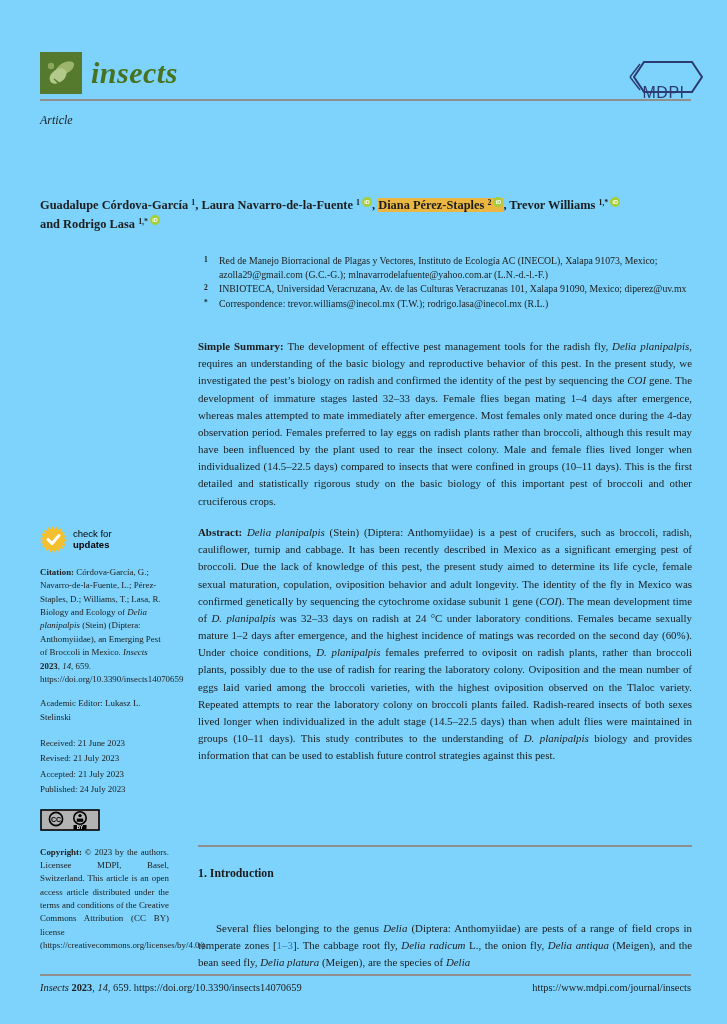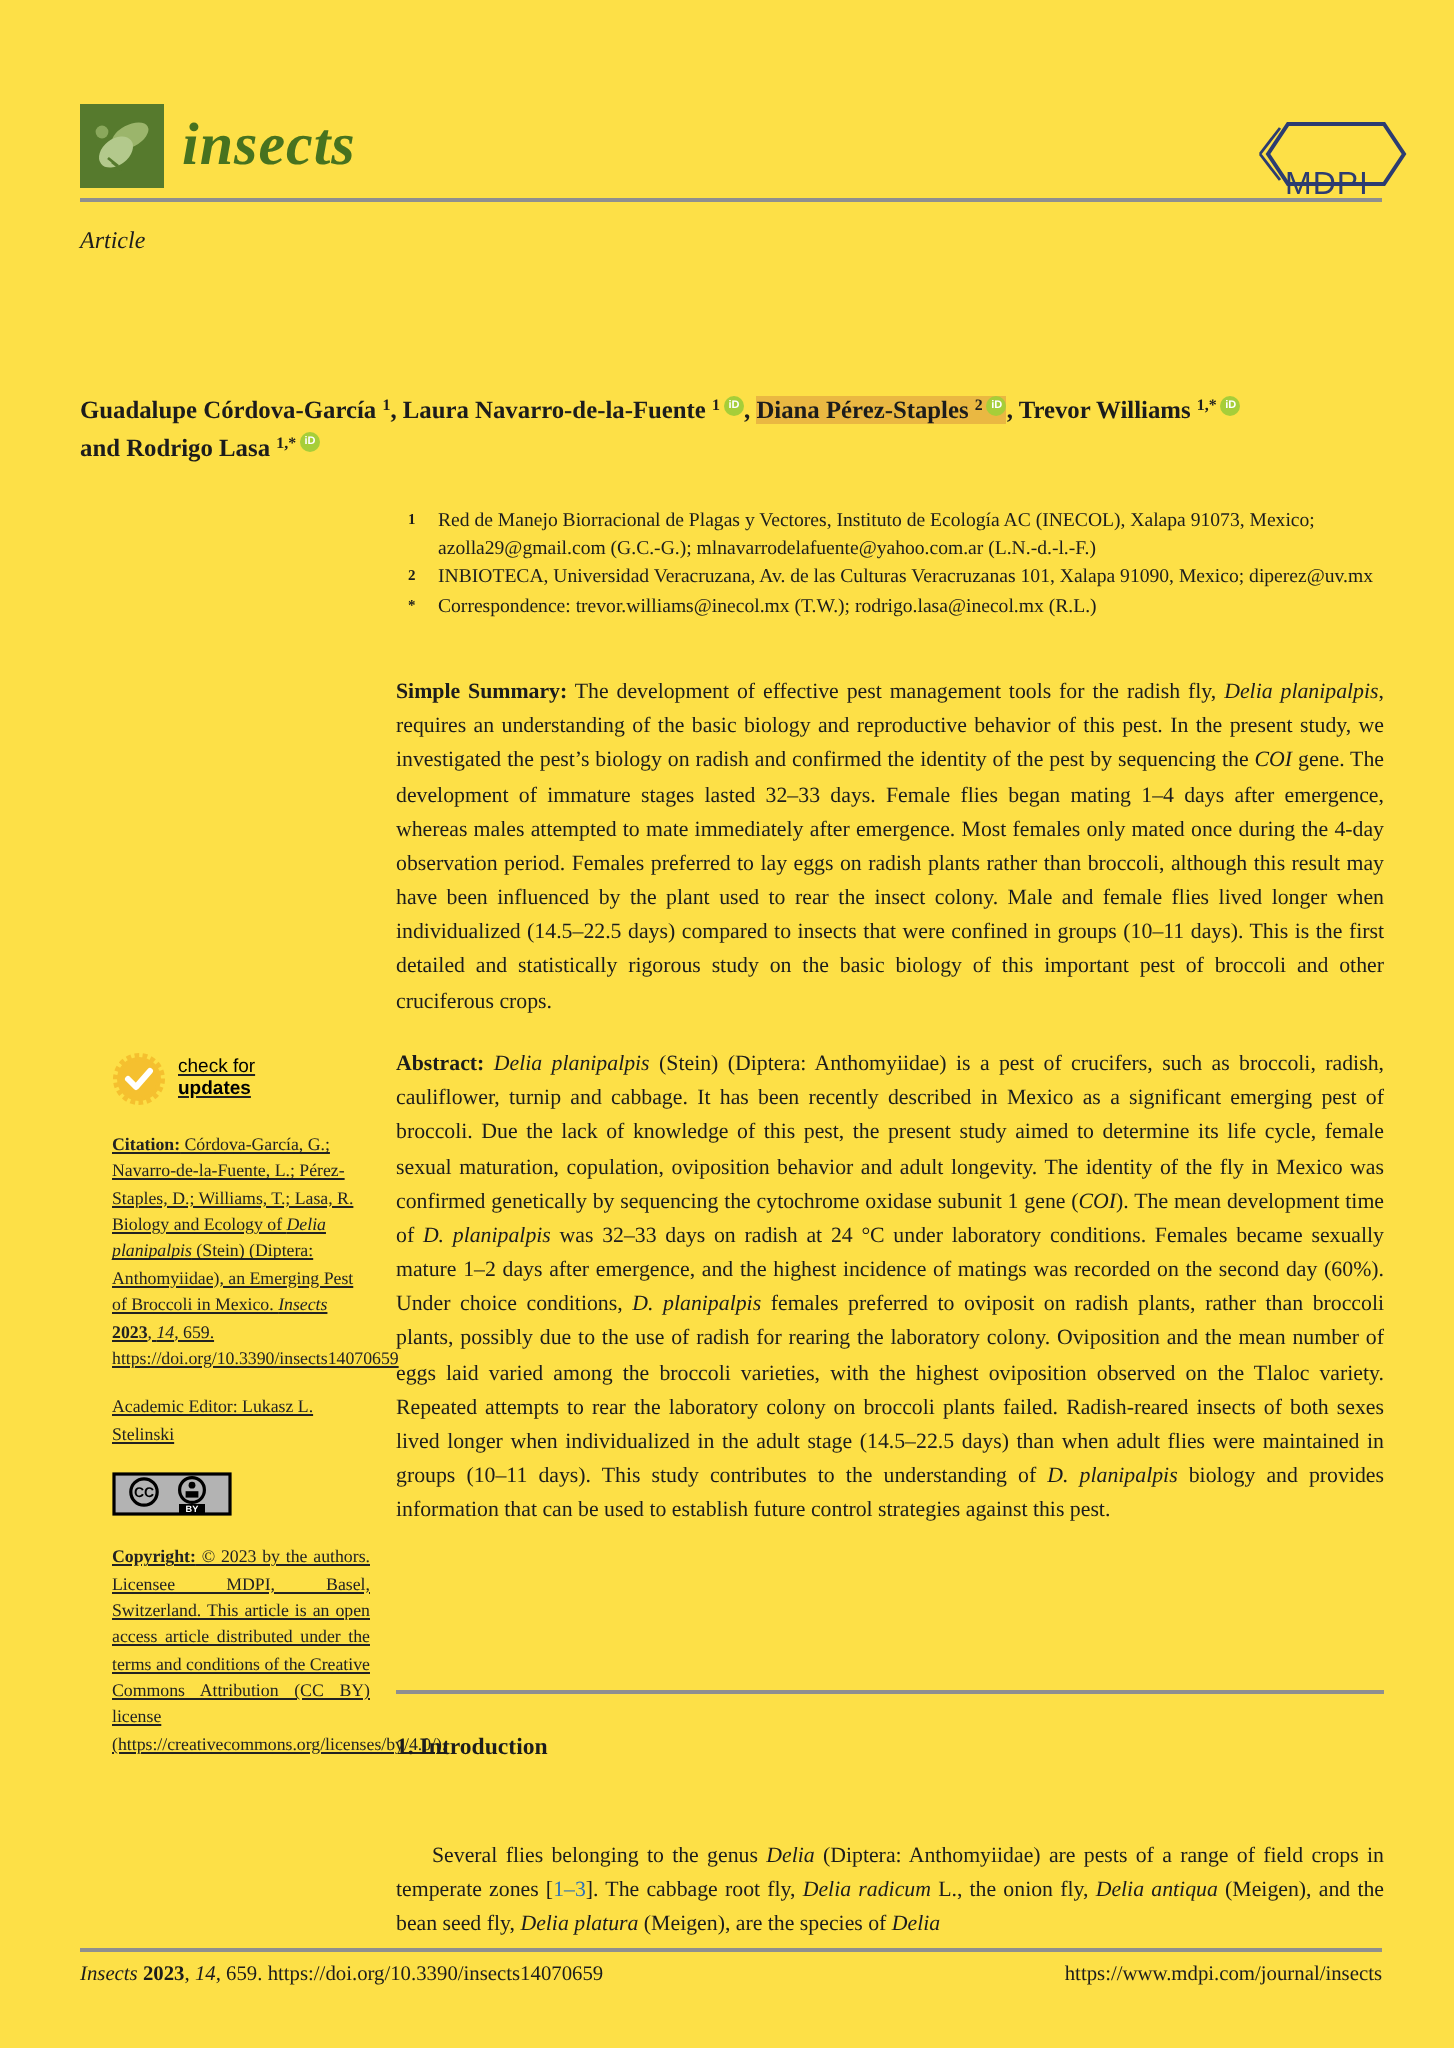--- a/index.html
+++ b/index.html
@@ -1,17 +1,17 @@
 <!DOCTYPE html>
 <html><head>
 <meta charset="utf-8">
 <style>
   html,body{margin:0;padding:0;background:#e8e8e8;}
   .page{
-    position:relative;width:727px;height:1024px;background:#fde047;
+    position:relative;width:727px;height:1024px;background:#7dd3fc;
     font-family:"Liberation Serif","DejaVu Serif",serif;color:#1c1c1c;
     margin:0 auto;overflow:hidden;
   }
   .it{font-style:italic;}
   .bd{font-weight:bold;}
   .sup{font-size:64%;position:relative;top:-0.45em;}
   .reflink{color:#2d71b8;}
   .hl{background:#eab842;}
   .orcid-icon{
     display:inline-block;width:10px;height:10px;background:#a6ce39;border-radius:50%;
@@ -36,21 +36,21 @@
   
   .mainp{position:absolute;left:198px;width:494px;font-size:10.9px;line-height:1.575;text-align:justify;}
   .simple-summary{top:338px;}
   .abstract{top:524px;}
   .keywords{top:796px;}
   .kw-rule{position:absolute;left:198px;top:845px;width:494px;height:1.5px;background:#8f8f8f;}
   .intro-h{position:absolute;left:198px;top:866px;font-size:11.8px;font-weight:bold;}
   .intro-p{position:absolute;left:198px;top:920px;width:494px;font-size:10.9px;line-height:1.575;text-align:justify;}
   .intro-p .indent{display:inline-block;width:18px;}
   
-  .sidebar{position:absolute;left:56px;top:526px;width:129px;font-size:8.9px;line-height:1.5;color:#222;text-decoration:underline;}
+  .sidebar{position:absolute;left:40px;top:526px;width:129px;font-size:8.9px;line-height:1.5;color:#222;}
   .check-badge{display:flex;align-items:center;gap:6px;cursor:pointer;}
   .check-badge-text{font-family:"Liberation Sans",sans-serif;font-size:9.5px;line-height:1.15;color:#000;}
   .check-badge-text .l2{font-weight:bold;}
   .citation{margin-top:13px;}
   .editor{margin-top:11px;}
   .dates{margin-top:12px;}
   .dates div{line-height:1.72;}
   .cc-badge{margin-top:12px;display:block;}
   .copyright{margin-top:10px;text-align:justify;}
   
@@ -118,20 +118,26 @@
       <div class="check-badge-text">
         <div class="l1">check for</div>
         <div class="l2">updates</div>
       </div>
     </div>
 
     <div class="citation"><span class="bd">Citation:</span><span> Córdova-García, G.; Navarro-de-la-Fuente, L.; Pérez-Staples, D.; Williams, T.; Lasa, R. Biology and Ecology of </span><span class="it">Delia planipalpis</span><span> (Stein) (Diptera: Anthomyiidae), an Emerging Pest of Broccoli in Mexico. </span><span class="it">Insects</span><span> </span><span class="bd">2023</span><span>, </span><span class="it">14</span><span>, 659. https://doi.org/10.3390/insects14070659</span></div>
 
     <div class="editor">Academic Editor: Lukasz L. Stelinski</div>
 
+    <div class="dates">
+      <div>Received: 21 June 2023</div>
+      <div>Revised: 21 July 2023</div>
+      <div>Accepted: 21 July 2023</div>
+      <div>Published: 24 July 2023</div>
+    </div>
 
     <div class="cc-badge">
       <svg width="60" height="22" viewBox="0 0 60 22">
         <rect x="1" y="1" width="58" height="20" fill="#b3b3b3" stroke="#000" stroke-width="1.6"></rect>
         <circle cx="16" cy="10" r="6.6" fill="none" stroke="#000" stroke-width="1.6"></circle>
         <text x="16" y="12.6" text-anchor="middle" font-size="7" font-weight="bold" font-family="Liberation Sans, sans-serif" fill="#000">CC</text>
         <circle cx="40" cy="9" r="6.2" fill="none" stroke="#000" stroke-width="1.6"></circle>
         <circle cx="40" cy="6.6" r="1.7" fill="#000"></circle>
         <path d="M36.8 12.8 L36.8 9.6 L43.2 9.6 L43.2 12.8 Z" fill="#000"></path>
         <rect x="33.5" y="16" width="13" height="5" fill="#000"></rect>

